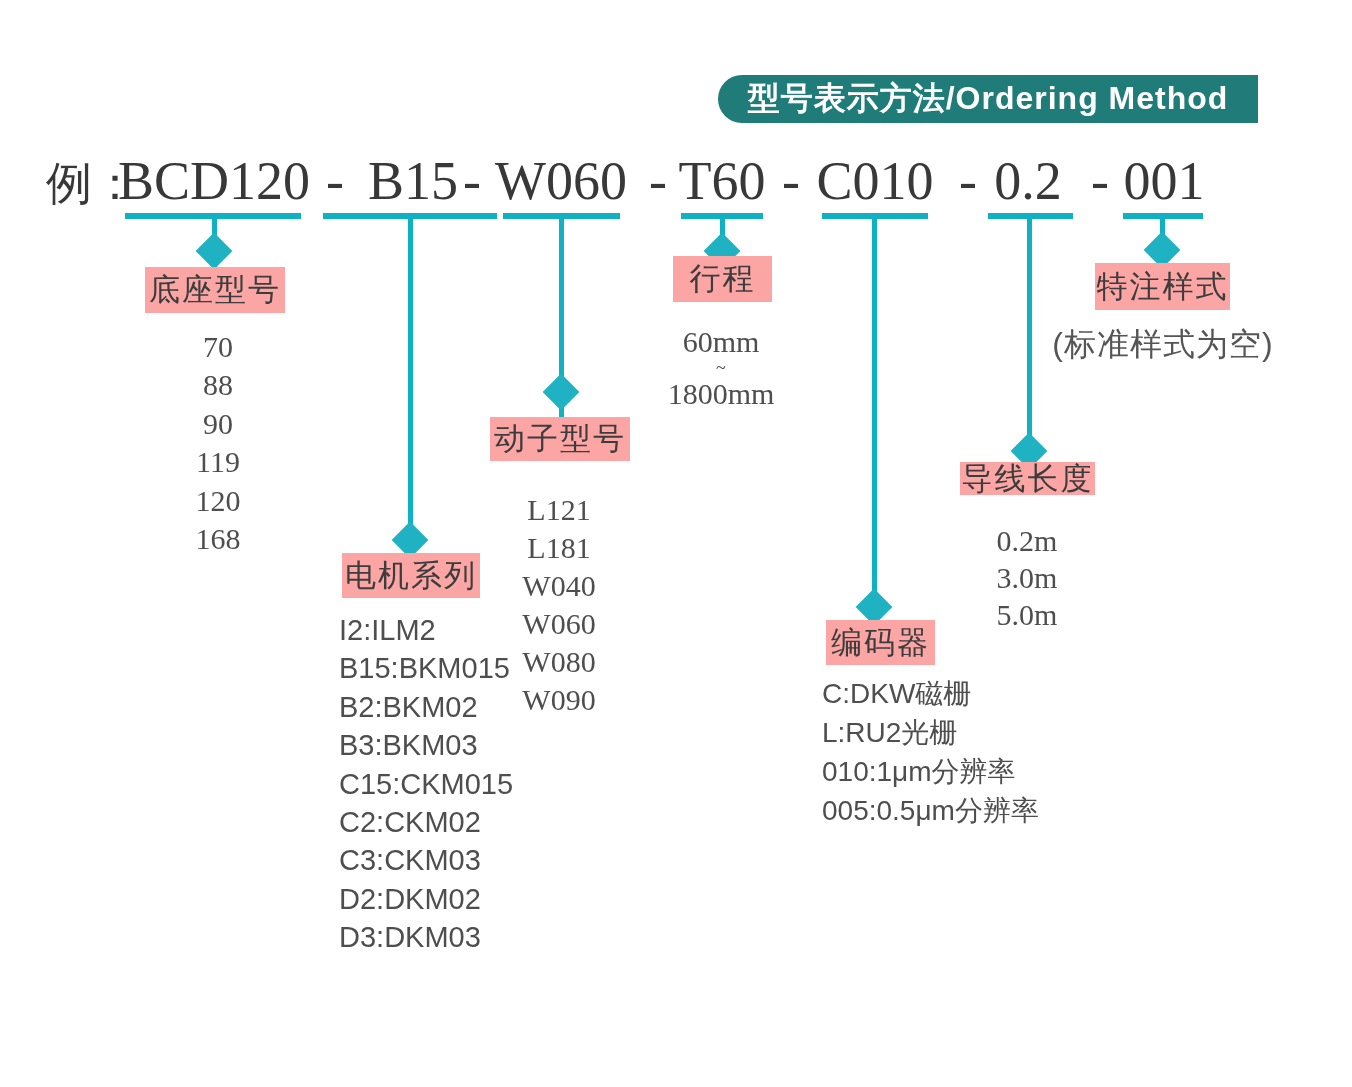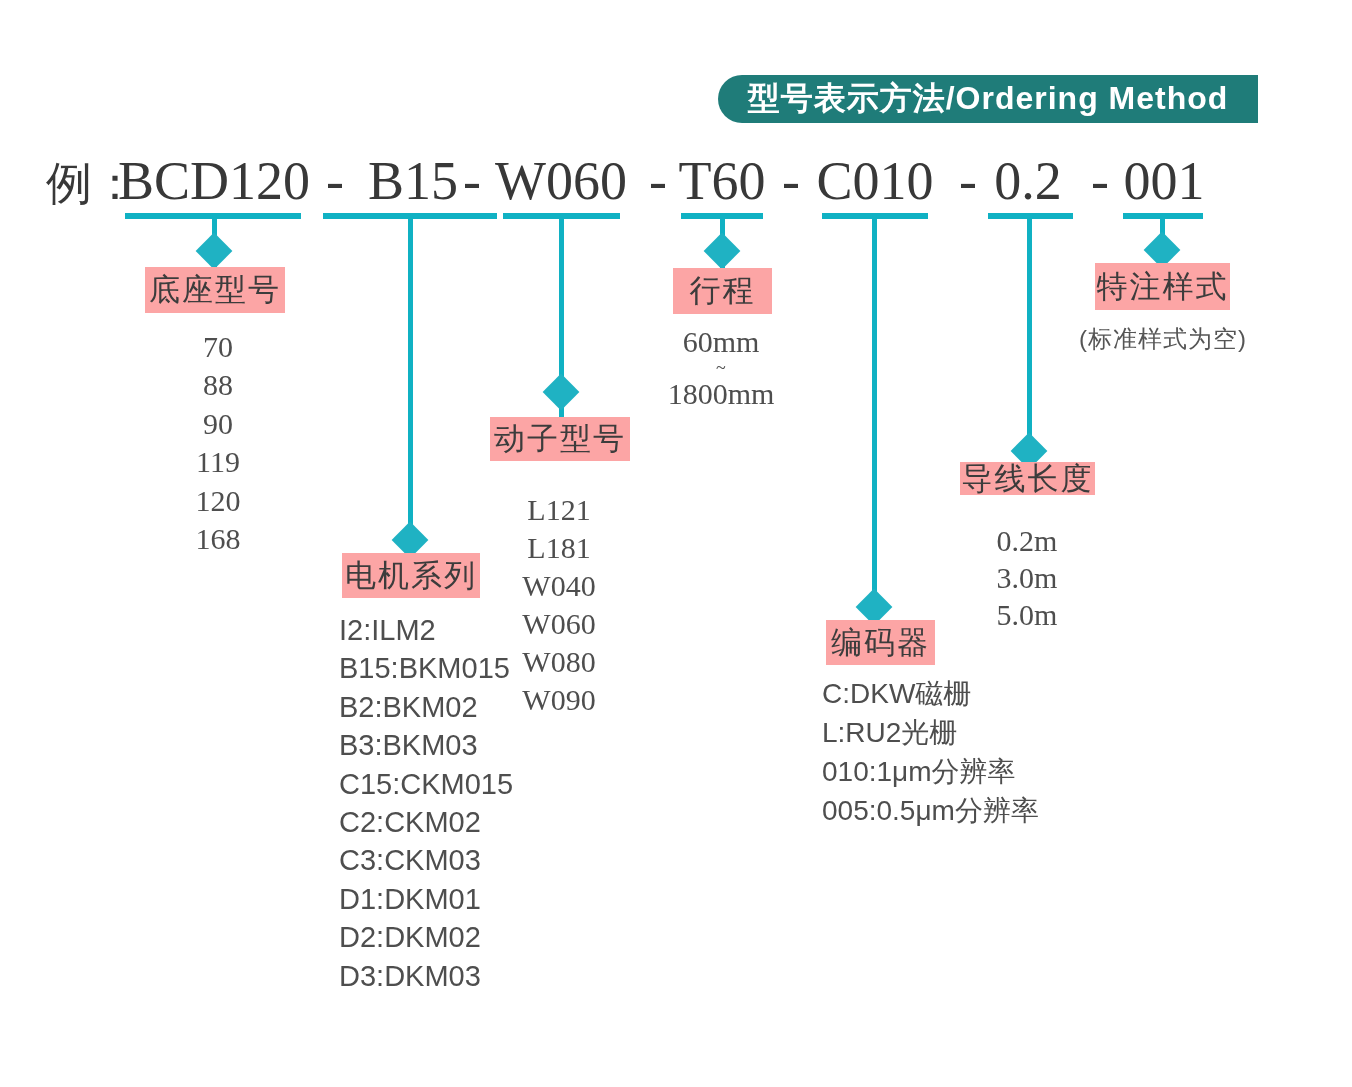--- a/index.html
+++ b/index.html
@@ -36,21 +36,21 @@
   }
   .label-box{
     position:absolute;background:#fca5a5;color:#3c3c3c;
     display:flex;align-items:center;justify-content:center;
     font-size:31px;letter-spacing:2px;white-space:nowrap;
   }
   .vlist{position:absolute;display:flex;flex-direction:column;color:#4e4e4e;white-space:nowrap;}
   .vlist.centered{transform:translateX(-50%);align-items:center;font-family:Liberation Serif, serif;}
   .vlist .item{display:block;}
   .note{
-    position:absolute;transform:translateX(-50%);color:#555555;font-size:24px;
+    position:absolute;transform:translateX(-50%);color:#555555;font-size:32px;
     letter-spacing:1px;white-space:nowrap;
   }
   
   .list-base   .item{font-size:30px;line-height:38.4px;}
   .list-motor  .item{font-size:29px;line-height:38.4px;}
   .list-mover  .item{font-size:30px;line-height:38px;}
   .list-stroke .item{font-size:30px;line-height:36px;}
   .list-stroke .item.tilde{font-size:18px;line-height:16px;}
   .list-encoder .item{font-size:28px;line-height:39px;}
   .list-wire   .item{font-size:30px;line-height:37px;}
@@ -100,21 +100,21 @@
   <div class="diamond" style="left:410px;top:540px"></div>
   <div class="diamond" style="left:561px;top:392px"></div>
   <div class="diamond" style="left:722px;top:251px"></div>
   <div class="diamond" style="left:874px;top:607px"></div>
   <div class="diamond" style="left:1029px;top:451px"></div>
   <div class="diamond" style="left:1162px;top:250px"></div>
 
   <div class="label-box" style="left:145px;top:267px;width:140px;height:46px">底座型号</div>
   <div class="label-box" style="left:342px;top:553px;width:138px;height:45px">电机系列</div>
   <div class="label-box" style="left:490px;top:417px;width:140px;height:44px">动子型号</div>
-  <div class="label-box" style="left:673px;top:268px;width:99px;height:46px">行程</div>
+  <div class="label-box" style="left:673px;top:256px;width:99px;height:46px">行程</div>
   <div class="label-box" style="left:826px;top:620px;width:109px;height:45px">编码器</div>
   <div class="label-box" style="left:960px;top:462px;width:135px;height:33px">导线长度</div>
   <div class="label-box" style="left:1095px;top:263px;width:135px;height:47px">特注样式</div>
 
   <div class="vlist centered list-base" style="left:218px;top:328px">
     <span class="item">70</span>
     <span class="item">88</span>
     <span class="item">90</span>
     <span class="item">119</span>
     <span class="item">120</span>
@@ -122,21 +122,20 @@
   </div>
 
   <div class="vlist list-motor" style="left:339px;top:611px">
     <span class="item">I2:ILM2</span>
     <span class="item">B15:BKM015</span>
     <span class="item">B2:BKM02</span>
     <span class="item">B3:BKM03</span>
     <span class="item">C15:CKM015</span>
     <span class="item">C2:CKM02</span>
     <span class="item">C3:CKM03</span>
-    <span class="item">D1:DKM01</span>
     <span class="item">D2:DKM02</span>
     <span class="item">D3:DKM03</span>
   </div>
 
   <div class="vlist centered list-mover" style="left:559px;top:491px">
     <span class="item">L121</span>
     <span class="item">L181</span>
     <span class="item">W040</span>
     <span class="item">W060</span>
     <span class="item">W080</span>

